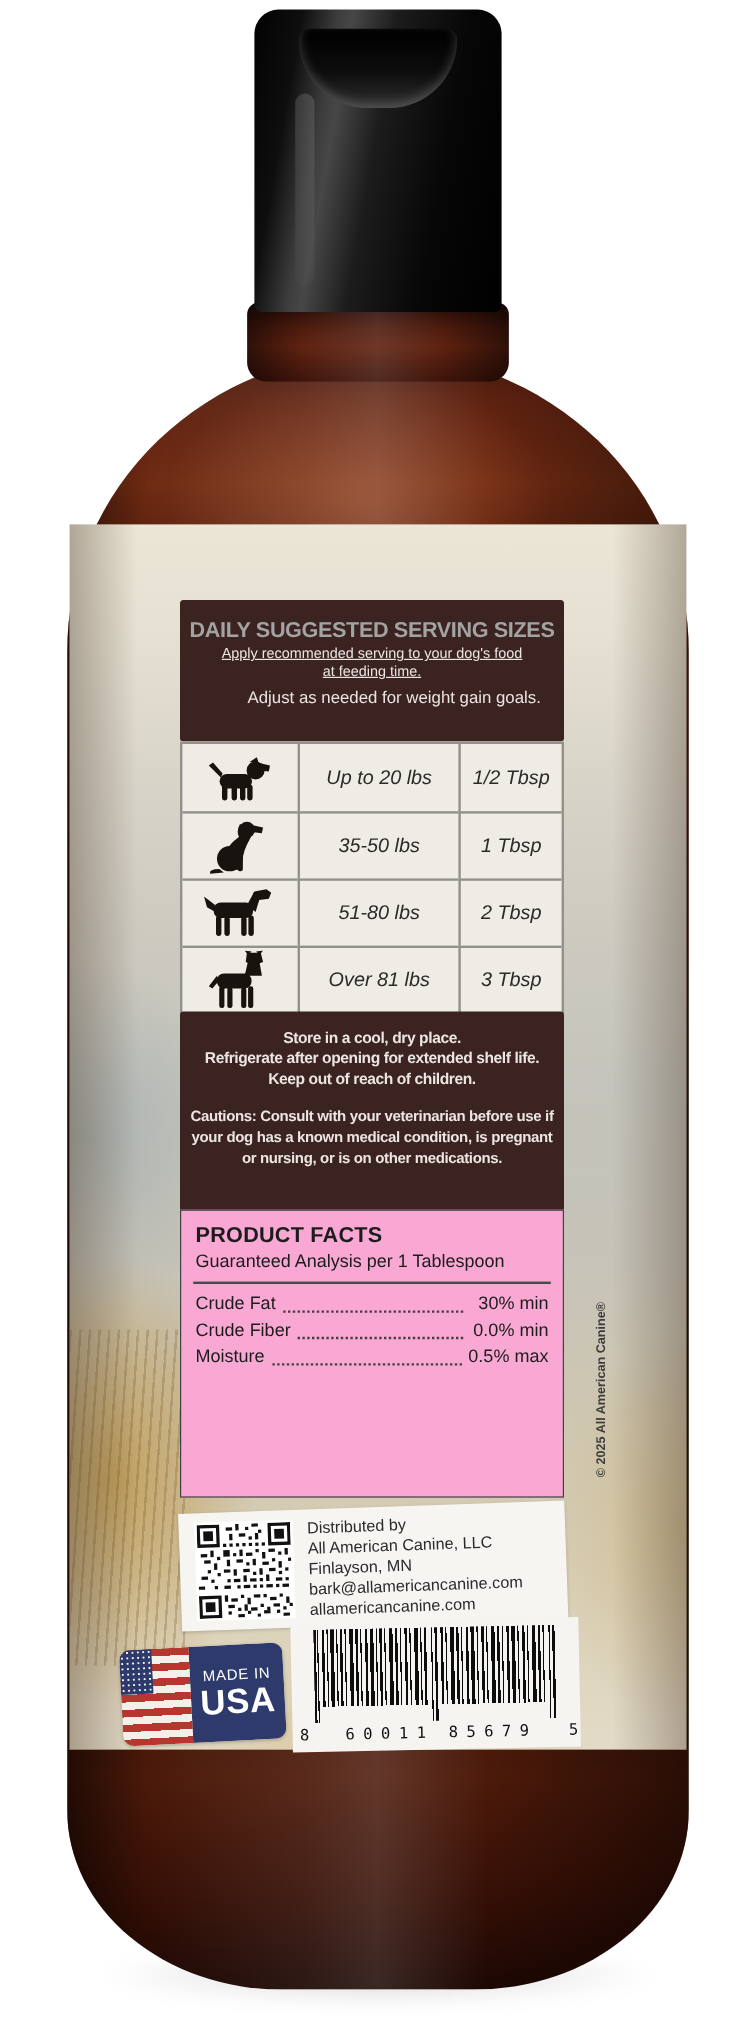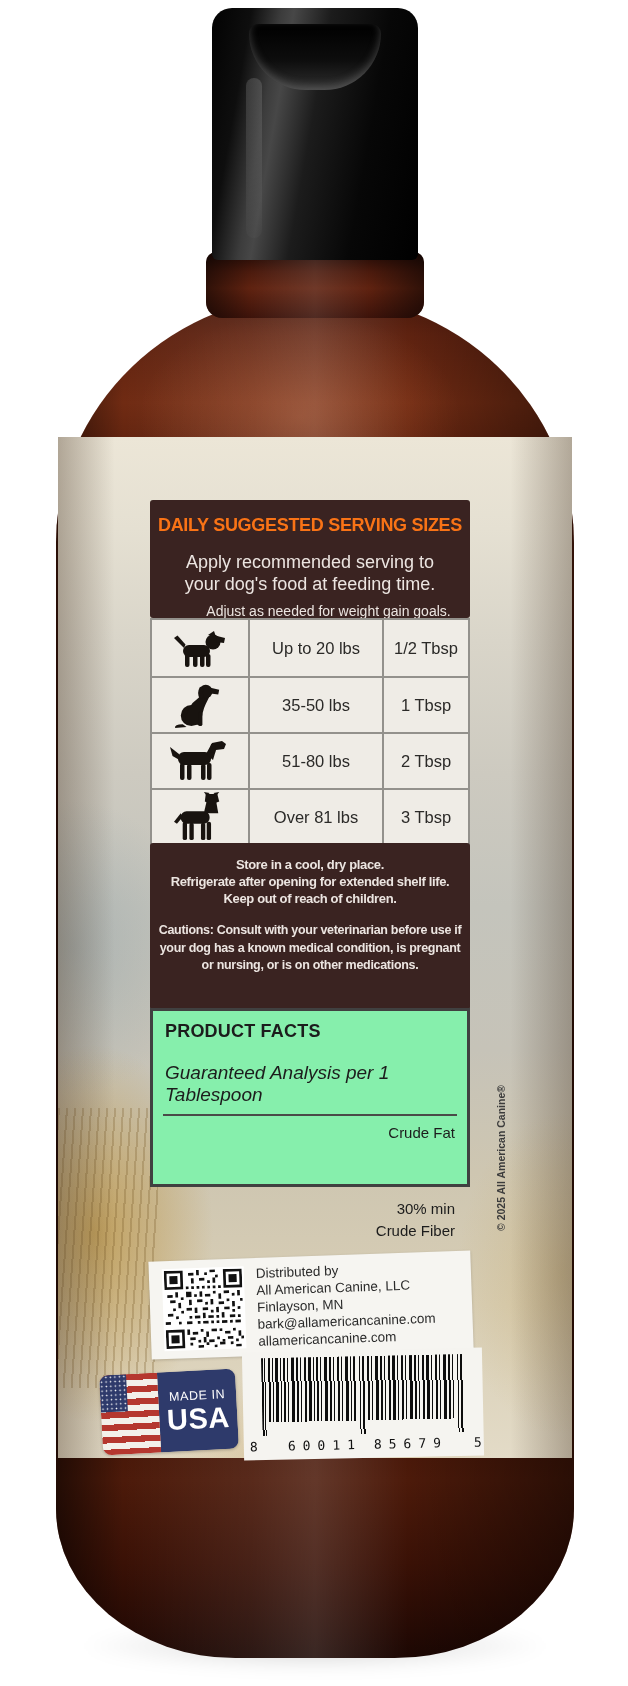--- a/index.html
+++ b/index.html
@@ -44,40 +44,40 @@
         #c6c3b8 60%,#cec6b1 72%,#d8ceb5 85%,#e3dbc7 100%);}
   .label::before{content:"";position:absolute;left:0;bottom:70px;width:100px;height:280px;
     background:repeating-linear-gradient(94deg,rgba(118,88,38,.28) 0 2px,rgba(0,0,0,0) 2px 8px);}
   .label::after{content:"";position:absolute;inset:0;
     background:linear-gradient(90deg,rgba(80,62,45,.38) 0%,rgba(0,0,0,0) 11%,rgba(0,0,0,0) 88%,
       rgba(75,58,42,.36) 100%);}
   
   .panel-brown{position:absolute;left:150px;width:320px;background:#3a2321;color:#ece5e1;
     text-align:center;border-radius:3px;box-sizing:border-box;font-family:"Liberation Sans",sans-serif;}
   .p-serving{top:500px;height:118px;padding-top:15px;}
-  .serving-title{font-size:18px;font-weight:bold;letter-spacing:-.3px;color:#f97316;}
-  .serving-line1{max-width:254px;margin:16px auto 0;font-size:18px;line-height:1.22;}
+  .serving-title{font-size:18px;font-weight:bold;letter-spacing:-.3px;color:#a3a3a3;}
+  .serving-line1{max-width:254px;margin:1px auto 0;font-size:12px;line-height:1.22;text-decoration:underline;}
   .serving-line2{margin-top:7px;font-size:14px;white-space:nowrap;padding-left:37px;}
   .serve-table{position:absolute;left:150px;top:618px;width:320px;box-sizing:border-box;
     display:grid;grid-template-columns:96px 134px 86px;grid-auto-rows:56px;
     background:#efece6;border:2px solid #93918c;}
   .st-cell{display:flex;align-items:center;justify-content:center;color:#2b2a28;font-size:16.5px;
-    border-top:2px solid #93918c;border-left:2px solid #93918c;box-sizing:border-box;}
+    border-top:2px solid #93918c;border-left:2px solid #93918c;box-sizing:border-box;font-style:italic;}
   .st-cell.r0{border-top:none;} .st-cell.c0{border-left:none;}
   .p-storage{top:843px;height:167px;padding-top:13px;font-weight:bold;}
   .storage-line{font-size:13px;letter-spacing:-.35px;white-space:nowrap;line-height:1.32;}
   .cautions{max-width:306px;margin:15px auto 0;font-size:12.5px;letter-spacing:-.3px;line-height:1.4;}
-  .panel-facts{position:absolute;left:150px;top:1008px;width:320px;height:179px;box-sizing:border-box;
-    background:#86efac;border:3px solid #404040;padding:10px 12px 0;color:#1c1c1c;text-align:left;}
+  .panel-facts{position:absolute;left:150px;top:1008px;width:320px;height:240px;box-sizing:border-box;
+    background:#f9a8d4;border:1px solid #404040;padding:10px 12px 0;color:#1c1c1c;text-align:left;}
   .facts-title{font-size:18px;font-weight:bold;letter-spacing:.2px;}
-  .facts-sub{font-size:19px;margin-top:20px;font-style:italic;}
+  .facts-sub{font-size:15px;margin-top:3px;}
   .facts-rule{border-top:2px solid #4a4a48;margin:8px -2px 6px;}
-  .an-row{display:flex;align-items:flex-end;font-size:15px;line-height:1.46;flex-direction:column;}
+  .an-row{display:flex;align-items:flex-end;font-size:15px;line-height:1.46;}
   .an-dots{flex:1;border-bottom:2px dotted #44423f;margin:0 5px 4px 6px;}
-  .an-val{min-width:66px;text-align:right;margin-top:48px;}
+  .an-val{min-width:66px;text-align:right;}
   .ingredients{margin-top:4px;font-size:14.5px;line-height:1.35;}
   .panel-dist{position:absolute;left:150px;top:1256px;width:322px;height:98px;background:#f6f5f1;
     transform:rotate(-2deg);box-shadow:0 1px 3px rgba(0,0,0,.18);display:flex;align-items:center;}
   .qr{width:78px;height:78px;margin-left:13px;background:#fff;padding:2px;flex:none;}
   .dist-text{margin-left:12px;font-size:13.5px;line-height:1.26;color:#2b2b2b;text-align:left;}
   .copyright{position:absolute;left:402px;top:1151px;width:200px;height:14px;
     transform:rotate(-90deg);text-align:center;font-size:10.5px;font-weight:600;color:#3c3c3c;}
   
   .badge-usa{position:absolute;left:101px;top:1372px;width:136px;height:80px;display:flex;
     transform:rotate(-3deg);border-radius:9px;overflow:hidden;box-shadow:0 1px 3px rgba(0,0,0,.25);}

